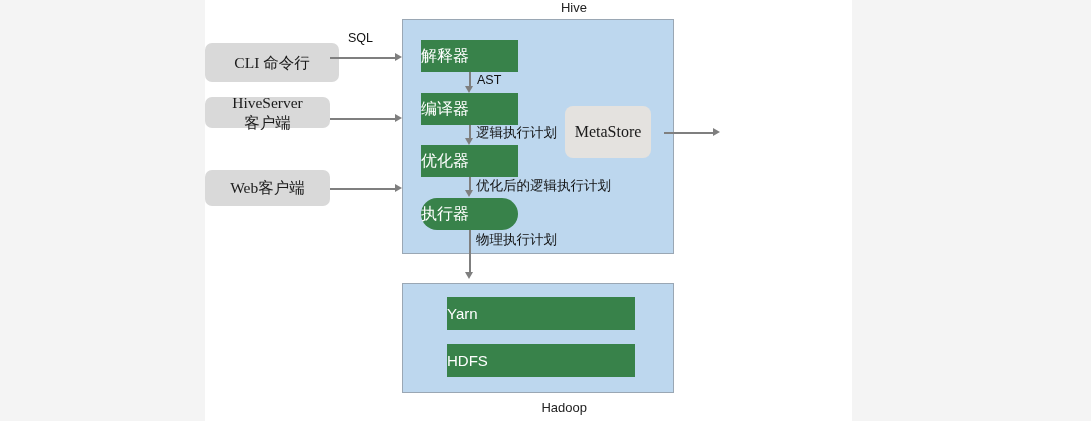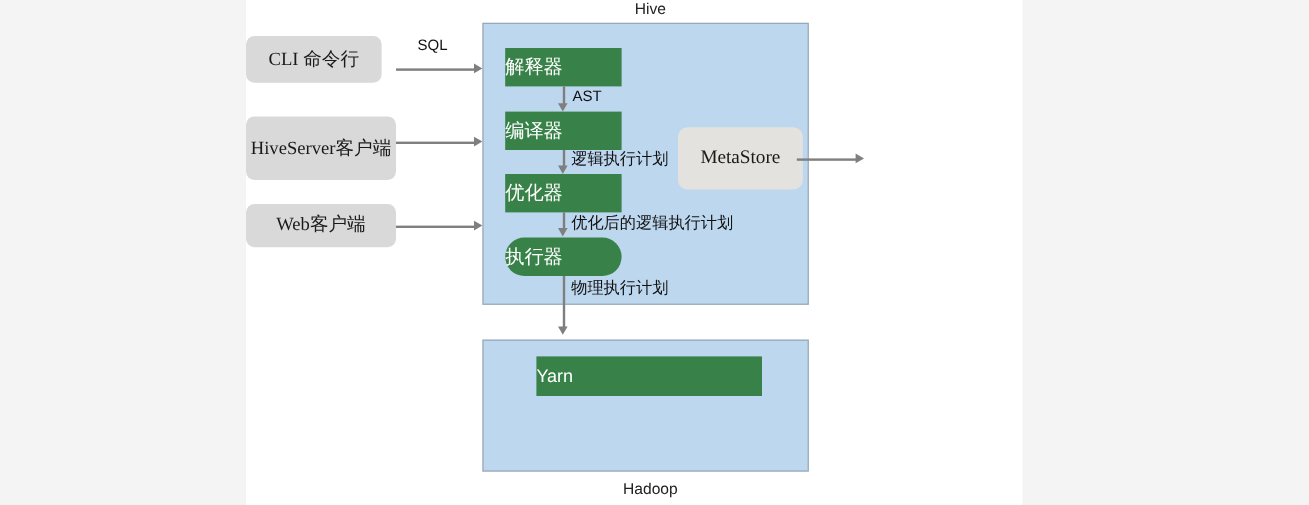--- a/index.html
+++ b/index.html
@@ -44,21 +44,21 @@
     position: absolute;
     background: #bdd7ee;
     border: 1px solid #9aa7b4;
     box-sizing: border-box;
   }
 
   .panel-label {
     position: absolute;
     font-size: 13px;
     color: #222222;
-    text-align: center;
+    text-align: right;
     font-family: "Liberation Sans", sans-serif;
   }
 
   .green-box {
     position: absolute;
     background: #38824a;
     color: #ffffff;
     display: flex;
     align-items: center;
     justify-content: flex-start;
@@ -160,25 +160,25 @@
 </head>
 <body>
 
 <div id="canvas">
   <div id="paper">
 
     <div class="panel-label" style="left:292px; top:0px; width:90px;">Hive</div>
 
     <div class="panel-label" style="left:292px; top:400px; width:90px;">Hadoop</div>
 
-    <div class="client-box" style="left:0px; top:30px; width:113px; height:39px;">
+    <div class="client-box" style="left:0px; top:43px; width:134px; height:39px;">
       <span>CLI 命令行</span>
     </div>
 
-    <div class="client-box" style="left:0px; top:97px; width:125px; height:53px; ">
+    <div class="client-box" style="left:0px; top:97px; width:125px; height:31px; flex-direction:column;">
       <span>HiveServer</span>
       <span>客户端</span>
     </div>
 
     <div class="client-box" style="left:0px; top:170px; width:125px; height:36px;">
       <span>Web客户端</span>
     </div>
 
     <div class="h-line" style="left:125px; top:57px; width:66px;"></div>
     <div class="arrow-right" style="left:190px; top:53px;"></div>
@@ -217,29 +217,32 @@
     <div class="edge-label cjk" style="left:271px; top:124px;">逻辑执行计划</div>
 
     <div class="v-line" style="left:264px; top:177px; height:14px;"></div>
     <div class="arrow-down" style="left:260px; top:190px;"></div>
     <div class="edge-label cjk" style="left:271px; top:177px;">优化后的逻辑执行计划</div>
 
     <div class="v-line" style="left:264px; top:230px; height:43px;"></div>
     <div class="arrow-down" style="left:260px; top:272px;"></div>
     <div class="edge-label cjk" style="left:271px; top:231px;">物理执行计划</div>
 
-    <div class="metastore-box" style="left:360px; top:106px; width:104px; height:52px;">
+    <div class="metastore-box" style="left:360px; top:106px; width:86px; height:52px;">
       <span>MetaStore</span>
     </div>
 
     <div class="h-line" style="left:459px; top:132px; width:50px;"></div>
     <div class="arrow-right" style="left:508px; top:128px;"></div>
 
 
     <div class="panel" style="left:197px; top:283px; width:272px; height:110px;"></div>
 
     <div class="green-box latin" style="left:242px; top:297px; width:188px; height:33px;">
       <span>Yarn</span>
     </div>
 
+    <div class="green-box latin" style="left:242px; top:344px; width:188px; height:33px;">
+      <span>HDFS</span>
+    </div>
 
   </div>
 </div>
 
 </body></html>

